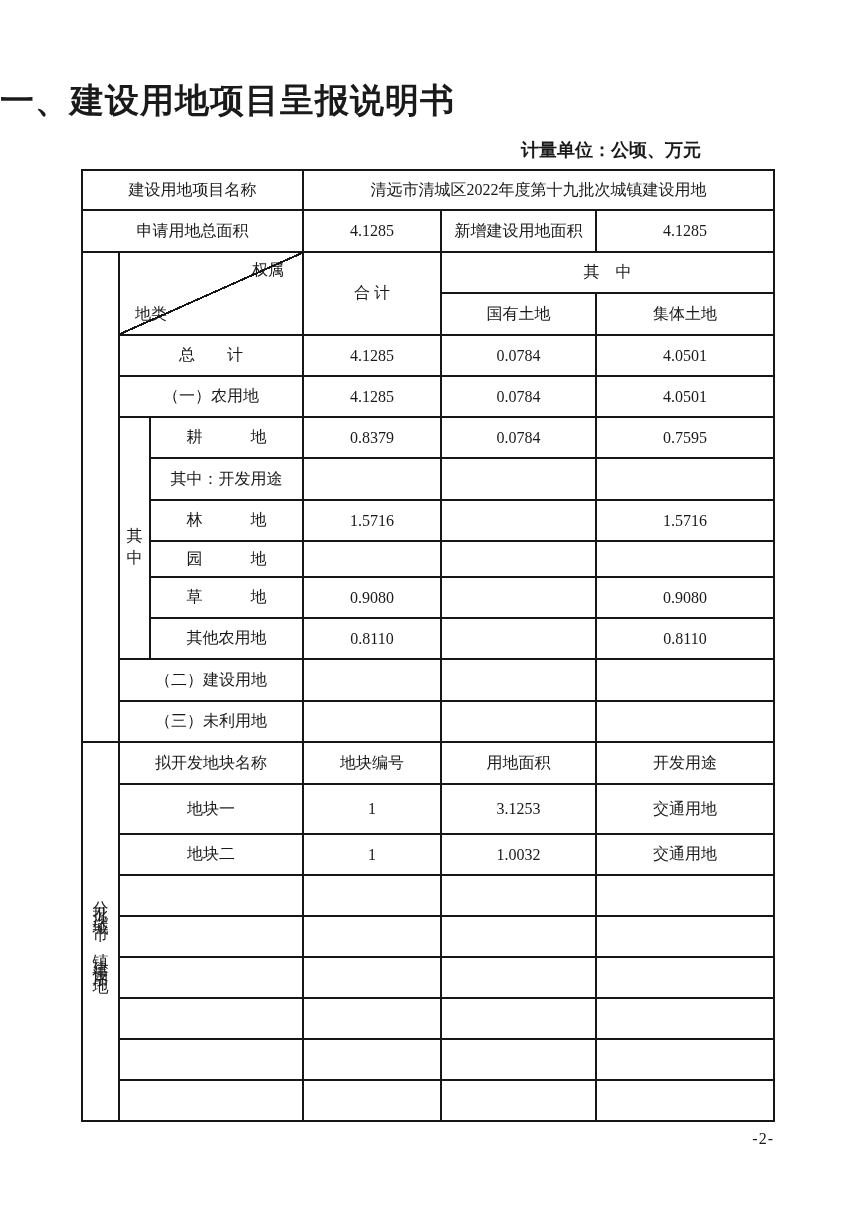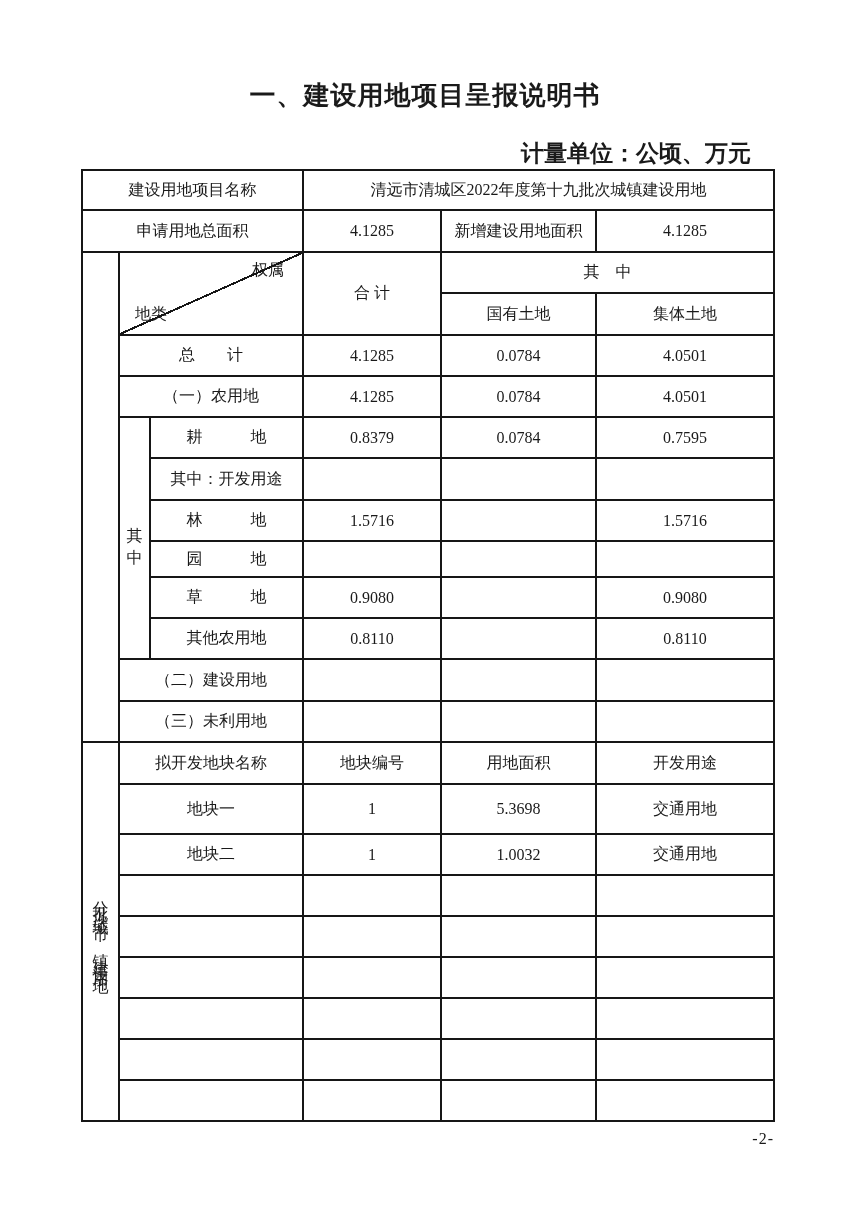--- a/index.html
+++ b/index.html
@@ -11,31 +11,30 @@
     width: 850px; height: 1208px;
     background: #ffffff;
     font-family: "Liberation Serif", "DejaVu Serif", serif;
     color: #1a1a1a;
     overflow: hidden;
   }
   .doc-title {
     position: absolute;
     top: 78px; left: 0; width: 850px;
     margin: 0;
-    text-align: center;
     font-family: "Liberation Sans", "DejaVu Sans", sans-serif;
-    font-size: 26px;
+    font-size: 34px;
     font-weight: bold;
     letter-spacing: 1px;
   }
   .unit-note {
     position: absolute;
     top: 138px; left: 521px;
     font-family: Liberation Sans, sans-serif;
-    font-size: 23px;
+    font-size: 18px;
     font-weight: 600;
   }
   table.land-table {
     position: absolute;
     left: 81px; top: 169px;
     width: 692px;
     border-collapse: collapse;
     table-layout: fixed;
     border: 2px solid #161616;
     padding-left: 26px;
@@ -191,21 +190,21 @@
         <span class="vtext plots-side">分批次城市/镇建设用地</span>
       </td>
       <td colspan="2">拟开发地块名称</td>
       <td>地块编号</td>
       <td>用地面积</td>
       <td>开发用途</td>
     </tr>
     <tr style="height:50px">
       <td colspan="2">地块一</td>
       <td>1</td>
-      <td>5.3698</td>
+      <td>3.1253</td>
       <td>交通用地</td>
     </tr>
     <tr style="height:41px">
       <td colspan="2">地块二</td>
       <td>1</td>
       <td>1.0032</td>
       <td>交通用地</td>
     </tr>
     <tr style="height:41px">
       <td colspan="2"></td>

